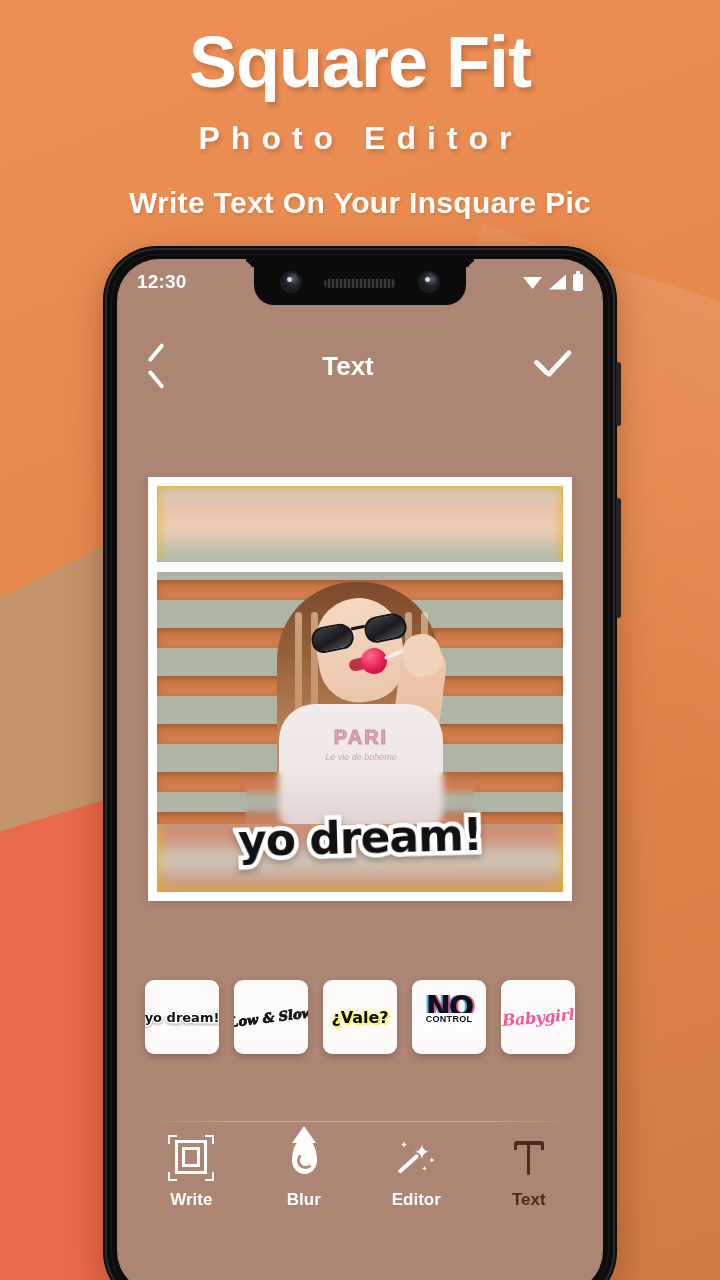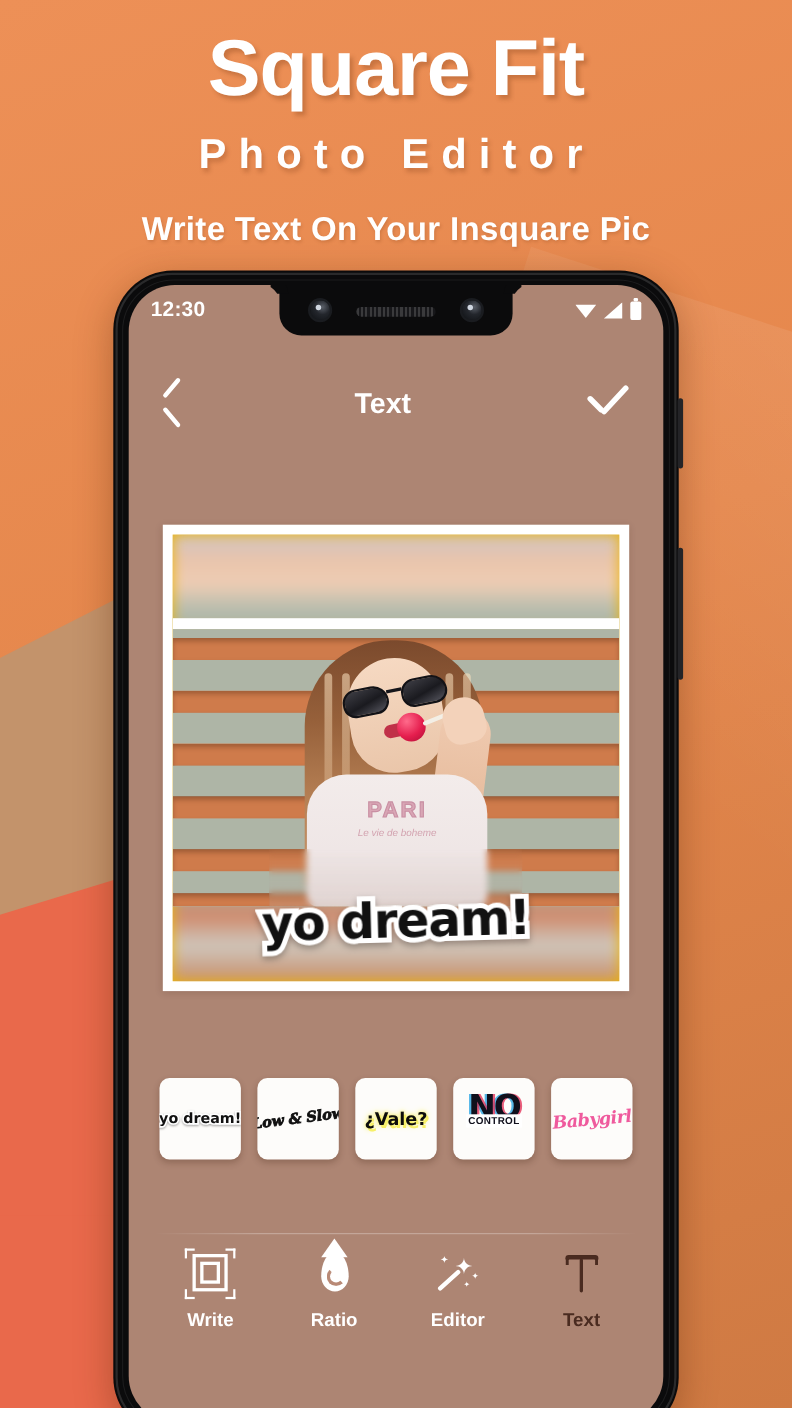--- a/index.html
+++ b/index.html
@@ -40,21 +40,21 @@
   }
 
   
   #header{ position:absolute; left:0; top:0; width:720px; z-index:3; text-align:center; }
   .title{
     font-size:72px; font-weight:bold; color:#ffffff; letter-spacing:-1px;
     line-height:1; padding-top:26px;
     text-shadow:3px 4px 4px rgba(120,55,20,.30);
   }
   .subtitle{
-    font-size:38px; font-weight:bold; color:#ffffff; letter-spacing:11px;
+    font-size:32px; font-weight:bold; color:#ffffff; letter-spacing:11px;
     line-height:1; padding-top:24px; padding-left:1px;
     text-shadow:2px 3px 4px rgba(120,55,20,.28);
     text-align:center;
   }
   .tagline{
     font-size:30px; font-weight:bold; color:#ffffff; letter-spacing:.3px;
     line-height:1; padding-top:34px;
     text-shadow:1px 2px 3px rgba(120,55,20,.22);
   }
 
@@ -533,21 +533,21 @@
           <div class="rc bl"></div>
             <div class="rc br"></div>
         </div>
         <div class="tool-lbl">Write</div>
       </div>
 
       <div class="tool">
         <div class="tool-ico">
           <div class="ic-drop"></div>
         </div>
-        <div class="tool-lbl">Ratio</div>
+        <div class="tool-lbl">Blur</div>
       </div>
 
 
       <div class="tool">
         <div class="tool-ico">
           <div class="ic-wand">
             <div class="wand-stick"></div>
             <div class="wand-star">✦</div>
             <div class="spk a">✦</div>
             <div class="spk b">✦</div>

